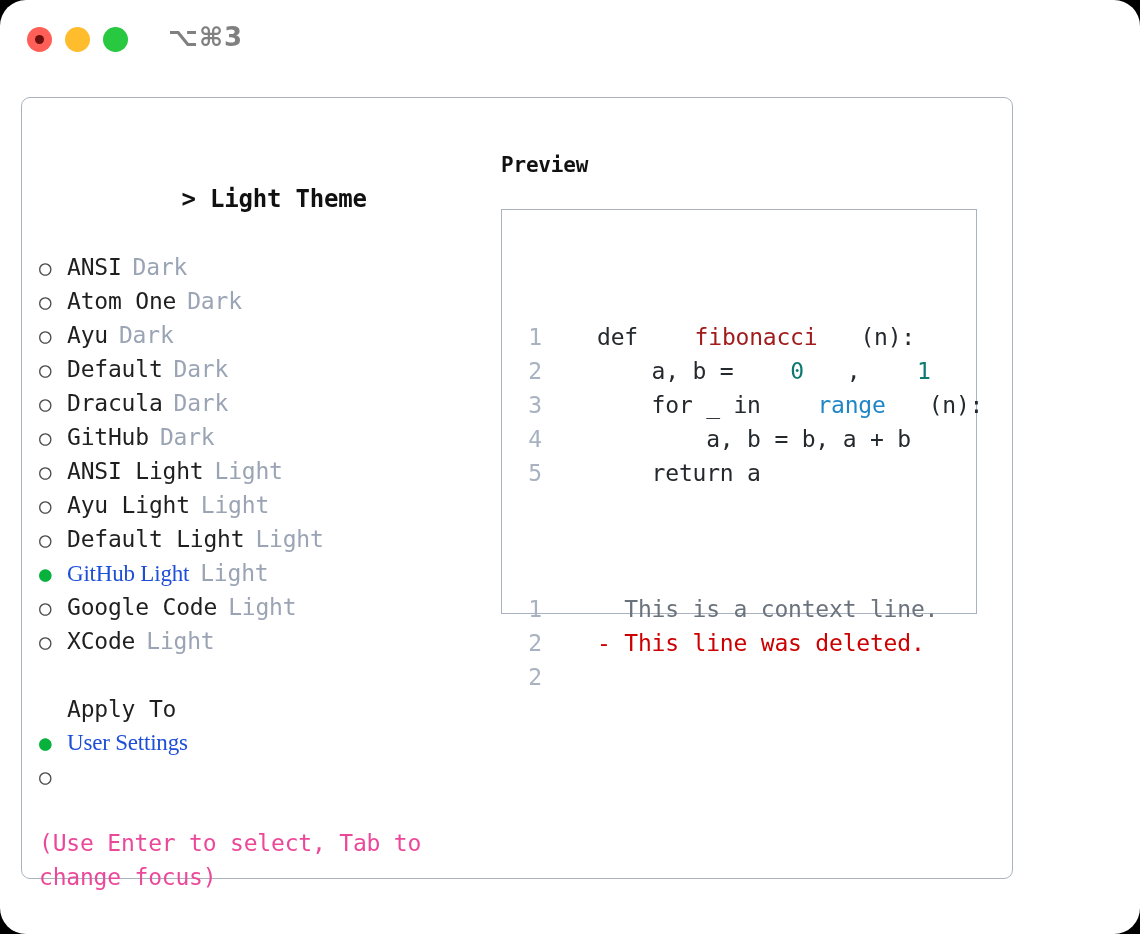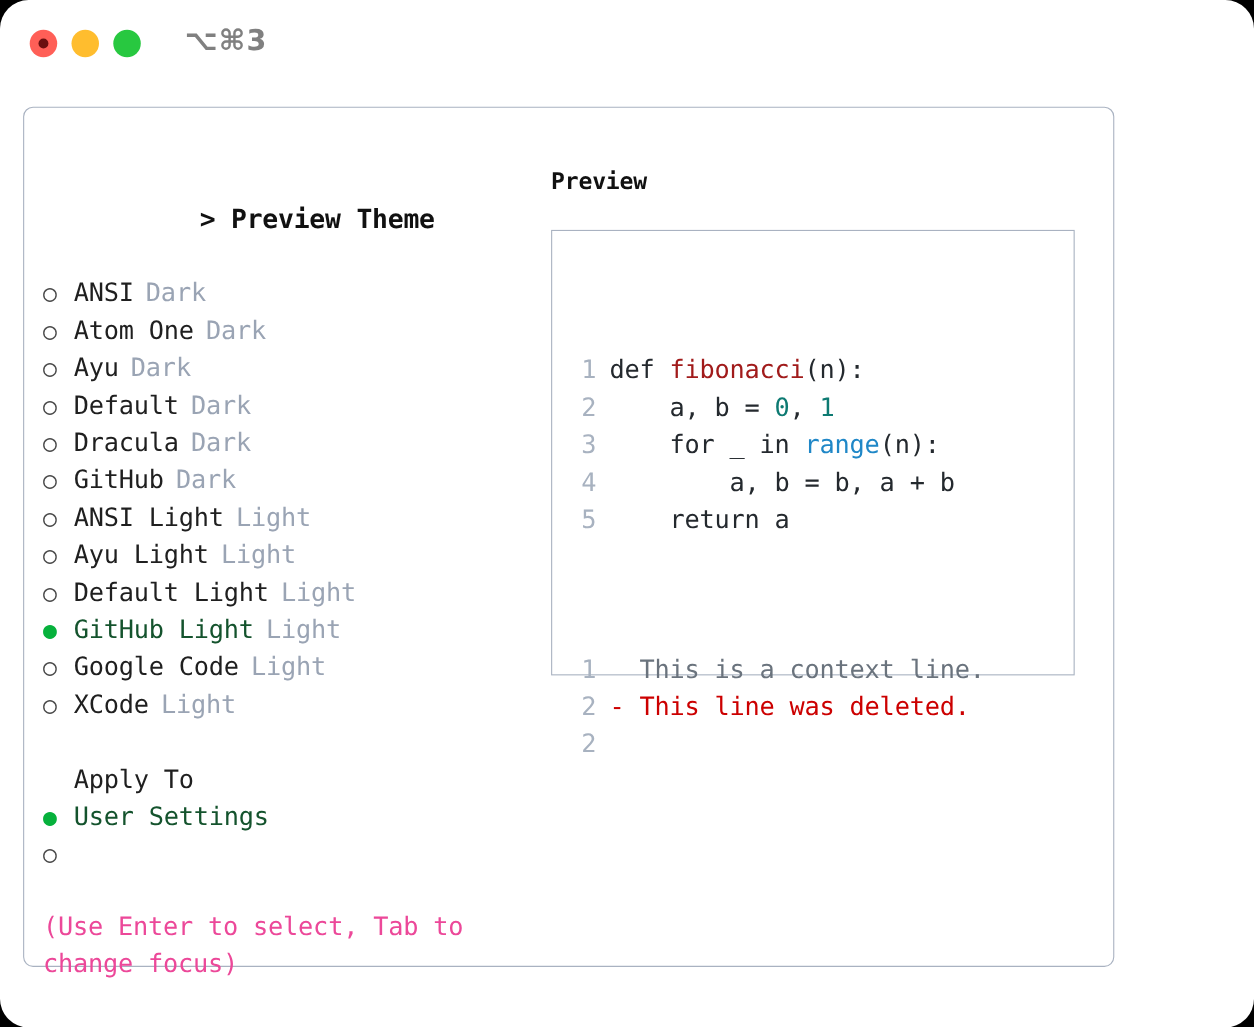--- a/index.html
+++ b/index.html
@@ -123,21 +123,21 @@
     letter-spacing: -0.2px;
   }
   .opt-marker {
     width: 28px;
     flex: 0 0 28px;
     color: #4c4c4c;
     font-size: 21px;
   }
   .opt-row.selected .opt-marker { color: #06b13c; }
   .opt-label { color: #1f1f1f; }
-  .opt-row.selected .opt-label { color: #14532d; }
+  .opt-row.selected .opt-label { color: #1d4ed8; font-family: Liberation Serif, serif; }
   .opt-tag {
     color: #9aa4b4;
     margin-left: 11px;
   }
 
   .group-gap { height: 34px; }
 
   .apply-heading {
     display: flex;
     align-items: baseline;
@@ -196,21 +196,21 @@
     letter-spacing: -0.2px;
   }
   .code-line { display: flex; align-items: baseline; height: 34px; }
   .ln {
     width: 26px;
     flex: 0 0 26px;
     text-align: right;
     color: #a8b2c0;
     margin-right: 12px;
   }
-  .src { color: #24292e; white-space: pre; }
+  .src { color: #24292e; white-space: pre; margin-left: 43px; }
 
   .tok-fn   { color: #a11b1b; }
   .tok-num  { color: #0d7a72; }
   .tok-call { color: #1f87c7; }
 
   .diff-block { margin-top: 34px; }
   .diff-ctx  { color: #6a737d; }
   .diff-del  { color: #cc0000; }
   .diff-add  { color: #00bf00; }
 </style>
@@ -227,21 +227,21 @@
     </div>
     <div class="title-shortcut">⌥⌘3</div>
   </div>
 
   <div class="panel">
     <div class="panel-inner">
 
       <div class="left-col">
 
         <div class="section-title">
-          <span>&gt; </span><span>Preview Theme</span>
+          <span>&gt; </span><span>Light Theme</span>
         </div>
 
         <div class="opt-list" id="theme-list">
             <div class="opt-row"><span class="opt-marker">○ </span><span class="opt-label">ANSI</span><span class="opt-tag">Dark</span></div>
             <div class="opt-row"><span class="opt-marker">○ </span><span class="opt-label">Atom One</span><span class="opt-tag">Dark</span></div>
             <div class="opt-row"><span class="opt-marker">○ </span><span class="opt-label">Ayu</span><span class="opt-tag">Dark</span></div>
             <div class="opt-row"><span class="opt-marker">○ </span><span class="opt-label">Default</span><span class="opt-tag">Dark</span></div>
             <div class="opt-row"><span class="opt-marker">○ </span><span class="opt-label">Dracula</span><span class="opt-tag">Dark</span></div>
             <div class="opt-row"><span class="opt-marker">○ </span><span class="opt-label">GitHub</span><span class="opt-tag">Dark</span></div>
             <div class="opt-row"><span class="opt-marker">○ </span><span class="opt-label">ANSI Light</span><span class="opt-tag">Light</span></div>

